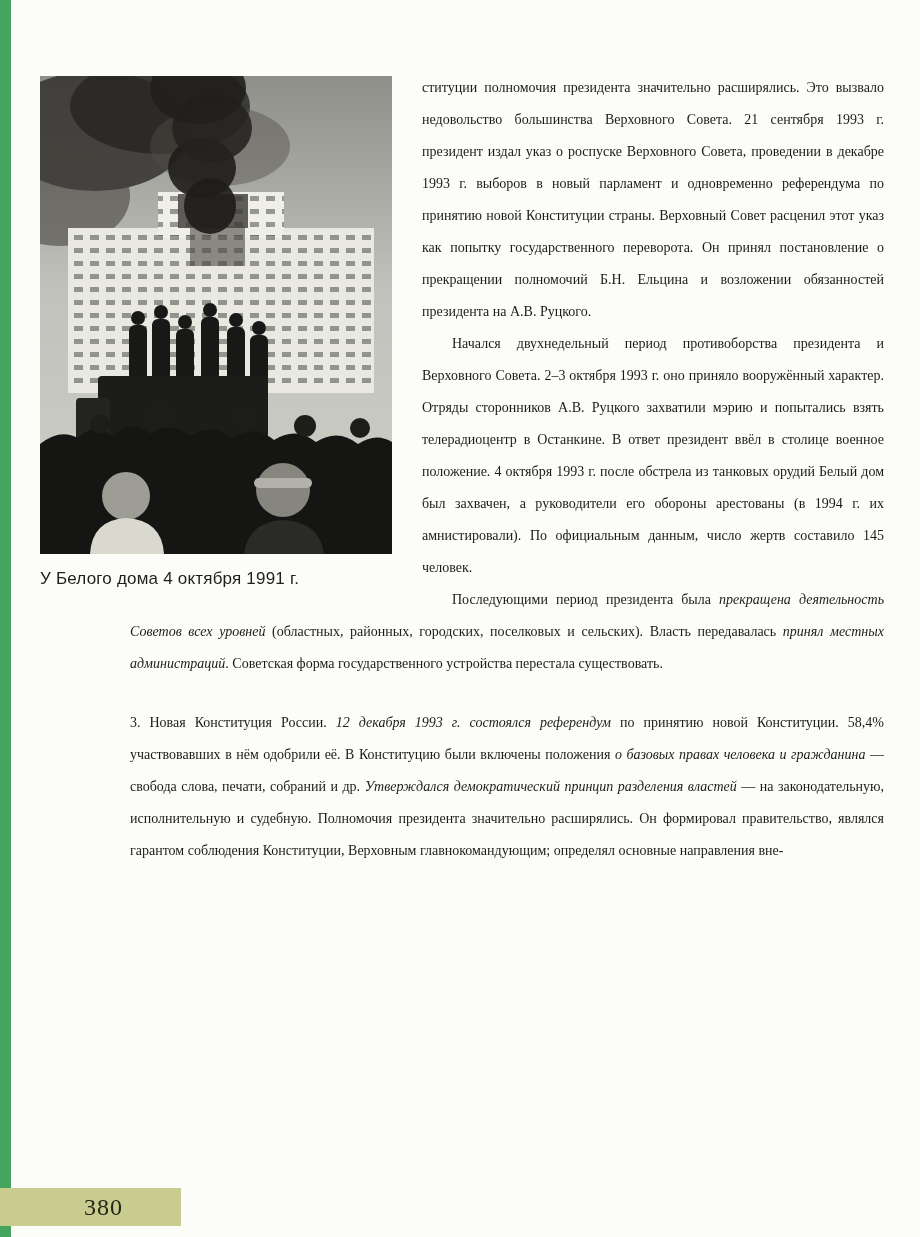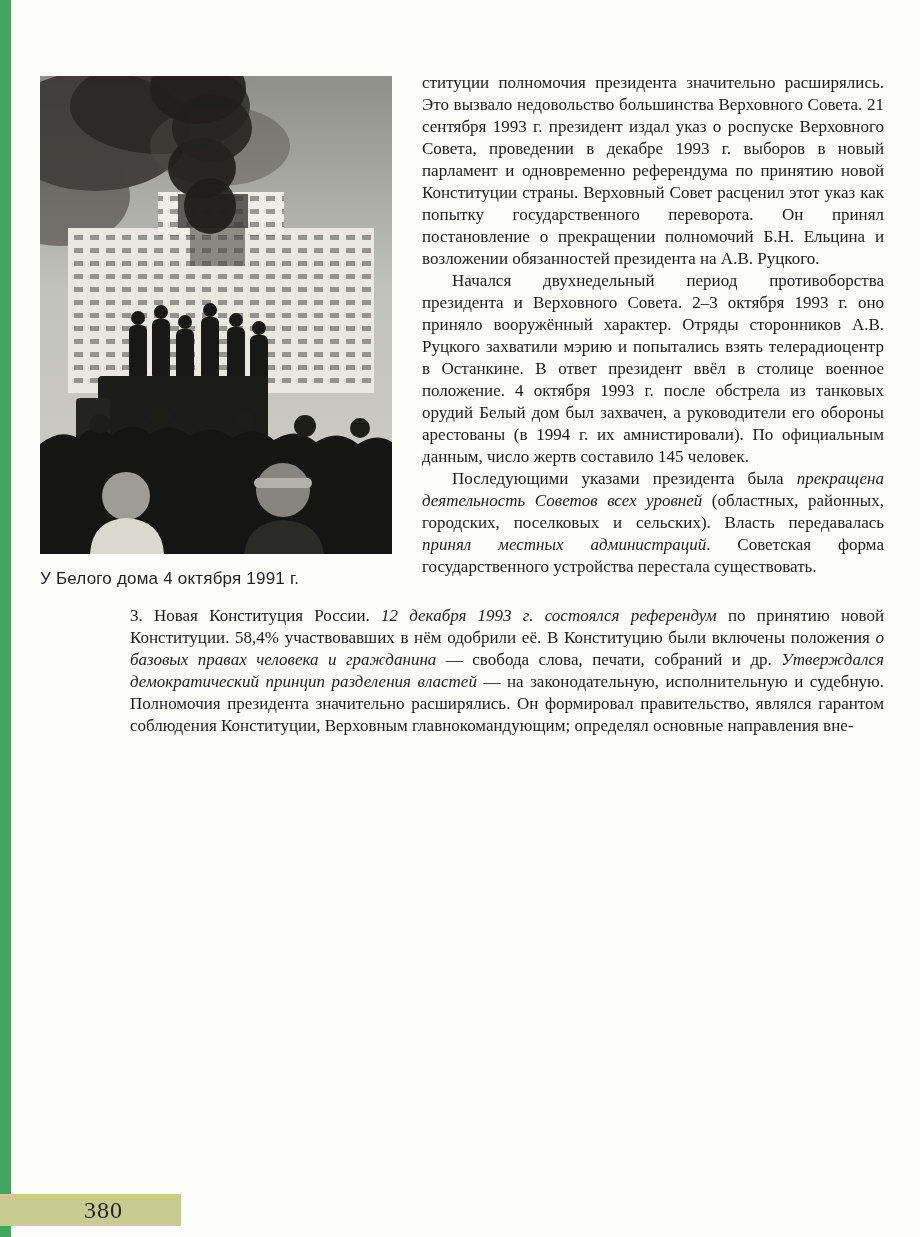--- a/index.html
+++ b/index.html
@@ -28,32 +28,32 @@
   .photo-frame{display:block;width:352px;height:478px;background:#b9b9b4;}
   figcaption{
     font-family:"Liberation Sans", sans-serif;
     font-size:17px;
     color:#1f1f1f;
     margin-top:15px;
     letter-spacing:.2px;
   }
   p{
     margin:0;
-    font-size:17px;
-    line-height:22px;
+    font-size:14px;
+    line-height:32px;
     text-align:justify;
     hyphens:none;
   }
   p.indent{text-indent:30px;}
   p.gap-top{margin-top:27px;}
   .it{font-style:italic;}
   .bd{font-weight:normal;}
   .page-num-box{
     position:absolute;left:0;bottom:11px;
-    width:181px;height:32px;
+    width:181px;height:38px;
     background:#c8cc8f;
   }
   .page-num{
     position:absolute;left:84px;top:50%;transform:translateY(-50%);
     font-family:"Liberation Serif", serif;
     font-size:24px;color:#24241a;letter-spacing:1px;
   }
 </style>
 </head>
 <body>
@@ -131,21 +131,21 @@
       <rect x="214" y="402" width="58" height="10" rx="5" fill="#b2b2aa"></rect>
       <path d="M204,478 Q208,446 243,444 Q280,446 284,478 Z" fill="#2a2a26"></path>
     </svg>
     <figcaption>У Белого дома 4 октября 1991 г.</figcaption>
   </figure>
 
   <p>ституции полномочия президента значительно расширялись. Это вызвало недовольство большинства Верховного Совета. 21 сентября 1993 г. президент издал указ о роспуске Верховного Совета, проведении в декабре 1993 г. выборов в новый парламент и одновременно референдума по принятию новой Конституции страны. Верховный Совет расценил этот указ как попытку государственного переворота. Он принял постановление о прекращении полномочий Б.Н. Ельцина и возложении обязанностей президента на А.В. Руцкого.</p>
 
   <p class="indent">Начался двухнедельный период противоборства президента и Верховного Совета. 2–3 октября 1993 г. оно приняло вооружённый характер. Отряды сторонников А.В. Руцкого захватили мэрию и попытались взять телерадиоцентр в Останкине. В ответ президент ввёл в столице военное положение. 4 октября 1993 г. после обстрела из танковых орудий Белый дом был захвачен, а руководители его обороны арестованы (в 1994 г. их амнистировали). По официальным данным, число жертв составило 145 человек.</p>
 
-  <p class="indent"><span>Последующими указами президента была </span><span class="it">прекращена деятельность Советов всех уровней</span><span> (областных, районных, городских, поселковых и сельских). Власть передавалась </span><span class="it">принял местных администраций</span><span>. Советская форма государственного устройства перестала существовать.</span></p>
+  <p class="indent"><span>Последующими период президента была </span><span class="it">прекращена деятельность Советов всех уровней</span><span> (областных, районных, городских, поселковых и сельских). Власть передавалась </span><span class="it">принял местных администраций</span><span>. Советская форма государственного устройства перестала существовать.</span></p>
 
   <p class="gap-top"><span class="bd">3. Новая Конституция России.</span><span class="it"> 12 декабря 1993 г. состоялся референдум</span><span> по принятию новой Конституции. 58,4% участвовавших в нём одобрили её. В Конституцию были включены положения </span><span class="it">о базовых правах человека и гражданина</span><span> — свобода слова, печати, собраний и др. </span><span class="it">Утверждался демократический принцип разделения властей</span><span> — на законодательную, исполнительную и судебную. Полномочия президента значительно расширялись. Он формировал правительство, являлся гарантом соблюдения Конституции, Верховным главнокомандующим; определял основные направления вне-</span></p>
 
 </div>
 
 <div class="page-num-box">
   <span class="page-num">380</span>
 </div>
 
 </body></html>

